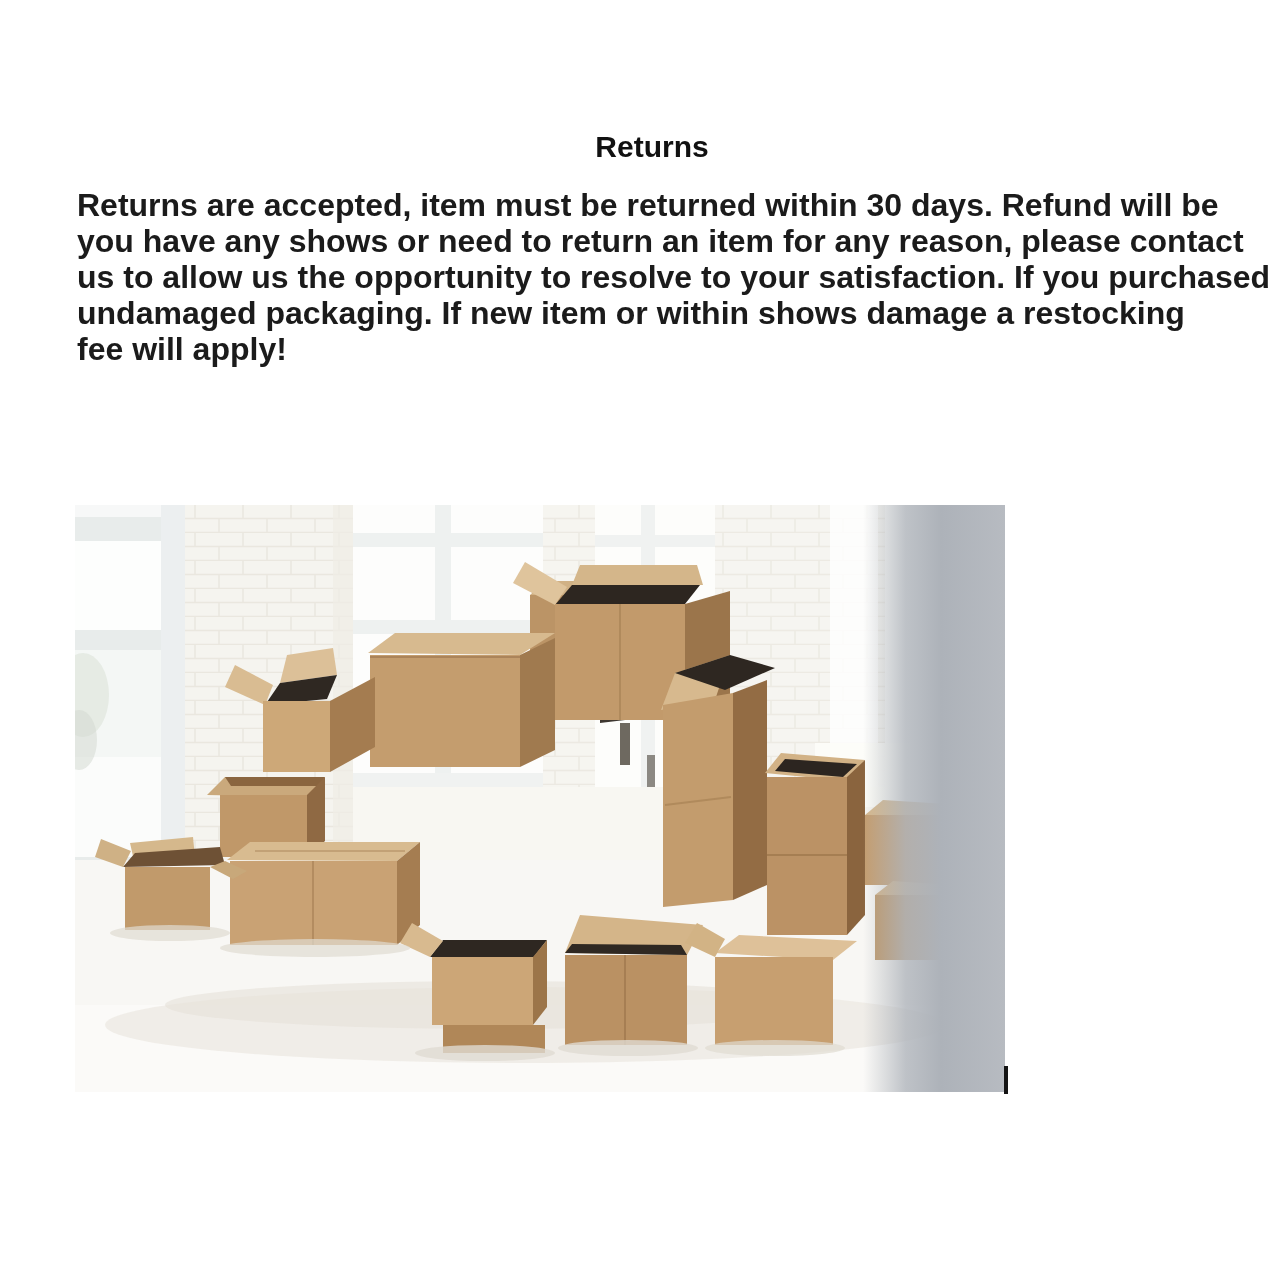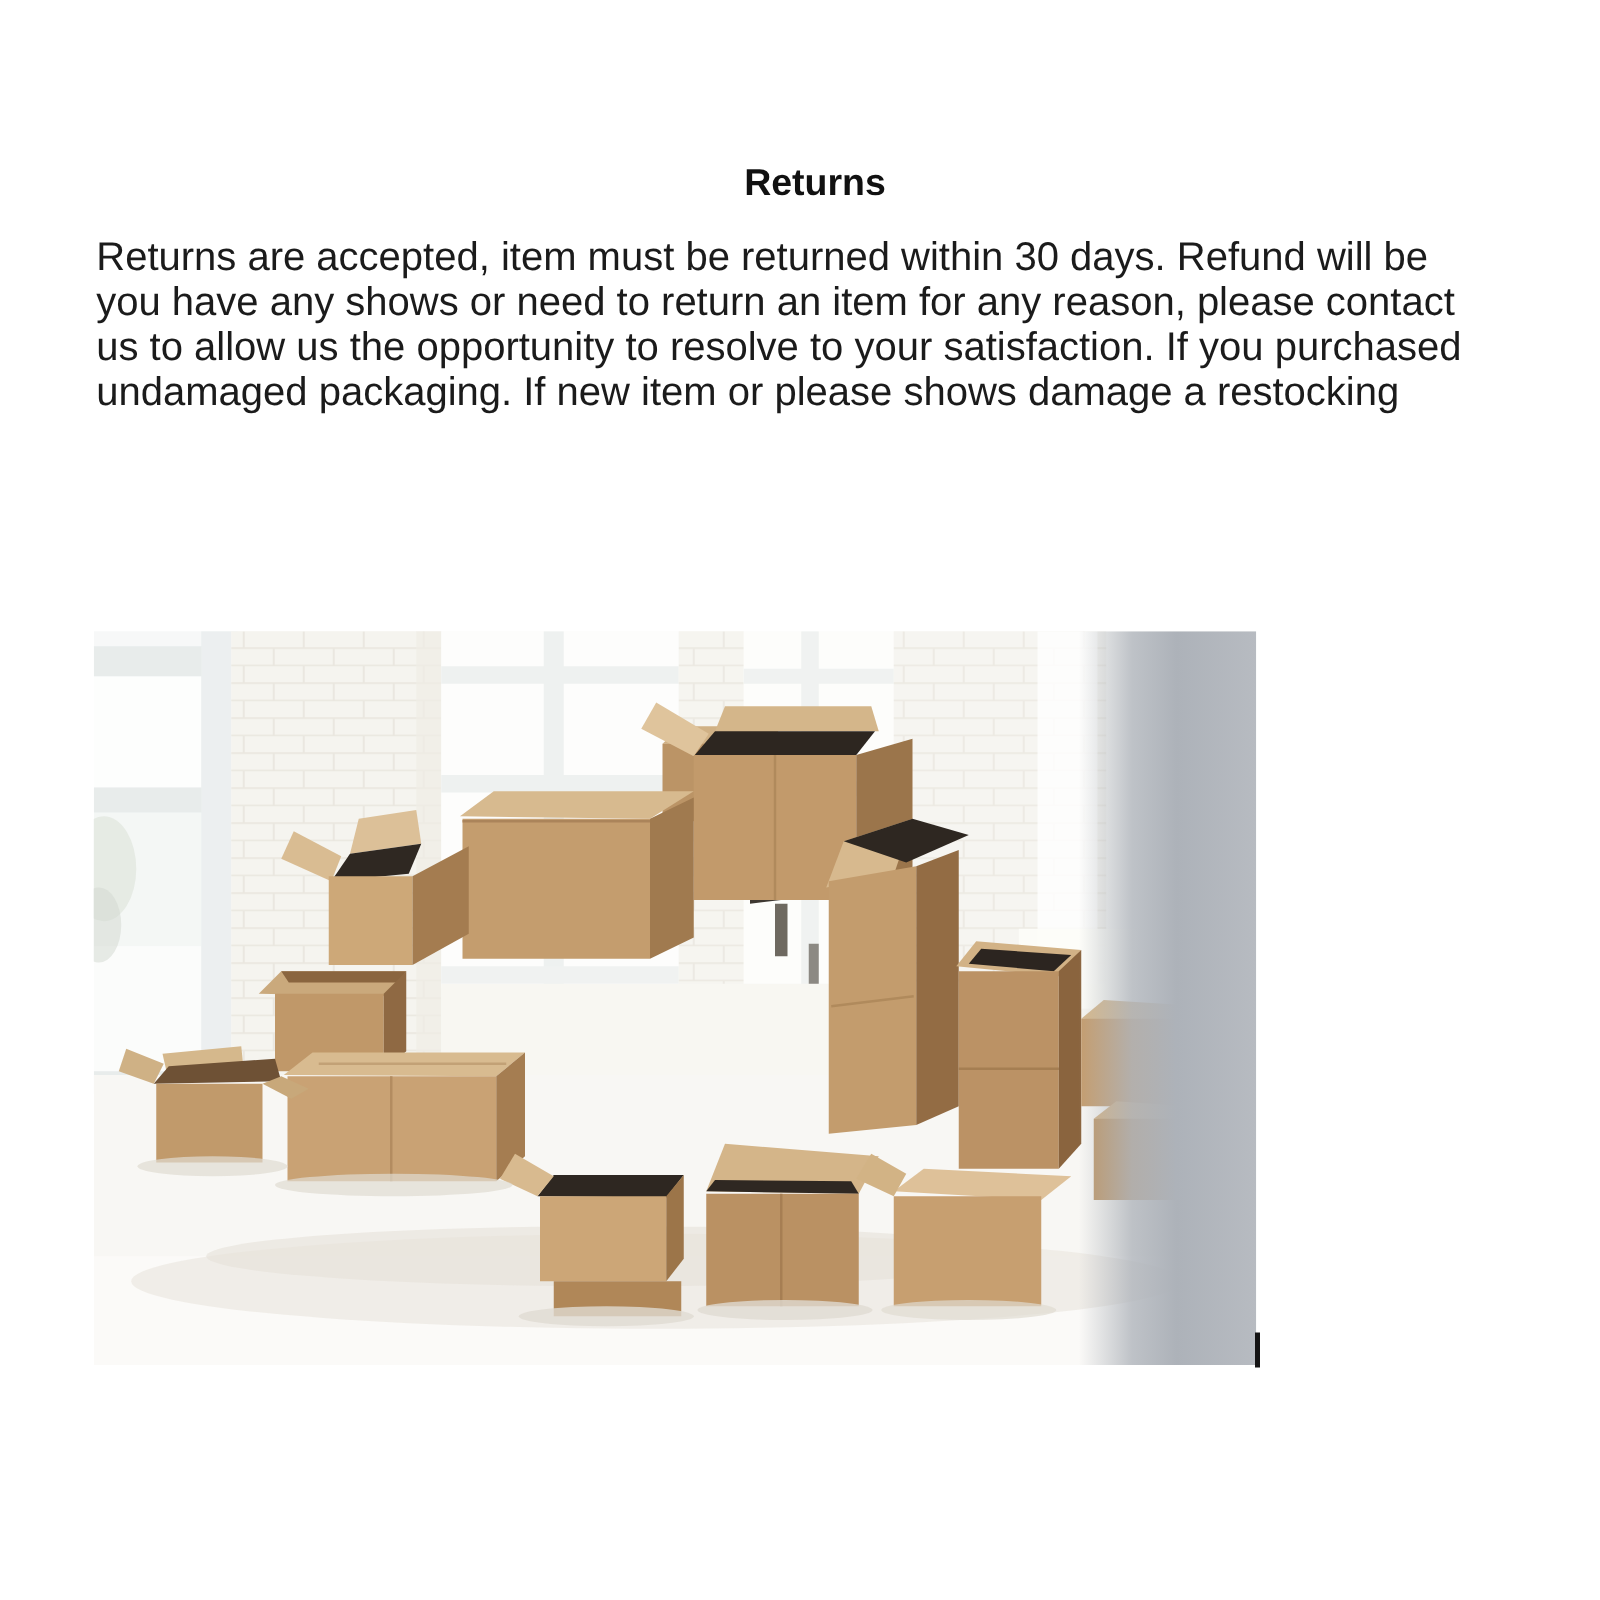--- a/index.html
+++ b/index.html
@@ -15,21 +15,21 @@
     position:absolute;top:110px;left:0;width:1280px;
     text-align:center;
     font-size:30px;font-weight:bold;color:#111;
     letter-spacing:0px;
     padding-left:12px;
   }
   .doc-paragraph{
     position:absolute;top:187px;left:77px;width:1120px;
     font-size:32px;line-height:36px;color:#1b1b1b;
   }
-  .doc-paragraph .line{white-space:nowrap;}
+  .doc-paragraph .line{white-space:nowrap;font-weight:bold;}
   figure.photo{
     position:absolute;left:75px;top:505px;width:930px;height:587px;
     margin:0;padding:0;
   }
   figure.photo svg{display:block;width:930px;height:587px;}
   .caret{
     position:absolute;left:1004px;top:1066px;width:4px;height:28px;
     background:#141414;
   }
 </style>
@@ -37,21 +37,22 @@
 <body>
 
 <div class="page">
 
   <h1 class="doc-title">Returns</h1>
 
   <div class="doc-paragraph">
     <div class="line">Returns are accepted, item must be returned within 30 days. Refund will be</div>
     <div class="line">you have any shows or need to return an item for any reason, please contact</div>
     <div class="line">us to allow us the opportunity to resolve to your satisfaction. If you purchased</div>
-    <div class="line">undamaged packaging. If new item or please shows damage a restocking</div>
+    <div class="line">undamaged packaging. If new item or within shows damage a restocking</div>
+    <div class="line">fee will apply!</div>
   </div>
 
   <figure class="photo" role="img" aria-label="Pile of brown cardboard moving boxes stacked in a bright white room with large windows, white brick walls and a blurred gray wall corner on the right">
     <svg viewBox="0 0 930 587" xmlns="http://www.w3.org/2000/svg">
       <defs>
         <linearGradient id="grayWall" x1="0" y1="0" x2="1" y2="0">
           <stop offset="0" stop-color="#b1b6bc" stop-opacity="0"></stop>
           <stop offset="0.3" stop-color="#afb4bb" stop-opacity="0.8"></stop>
           <stop offset="0.55" stop-color="#adb2b9" stop-opacity="1"></stop>
           <stop offset="1" stop-color="#b7bbc1" stop-opacity="1"></stop>

